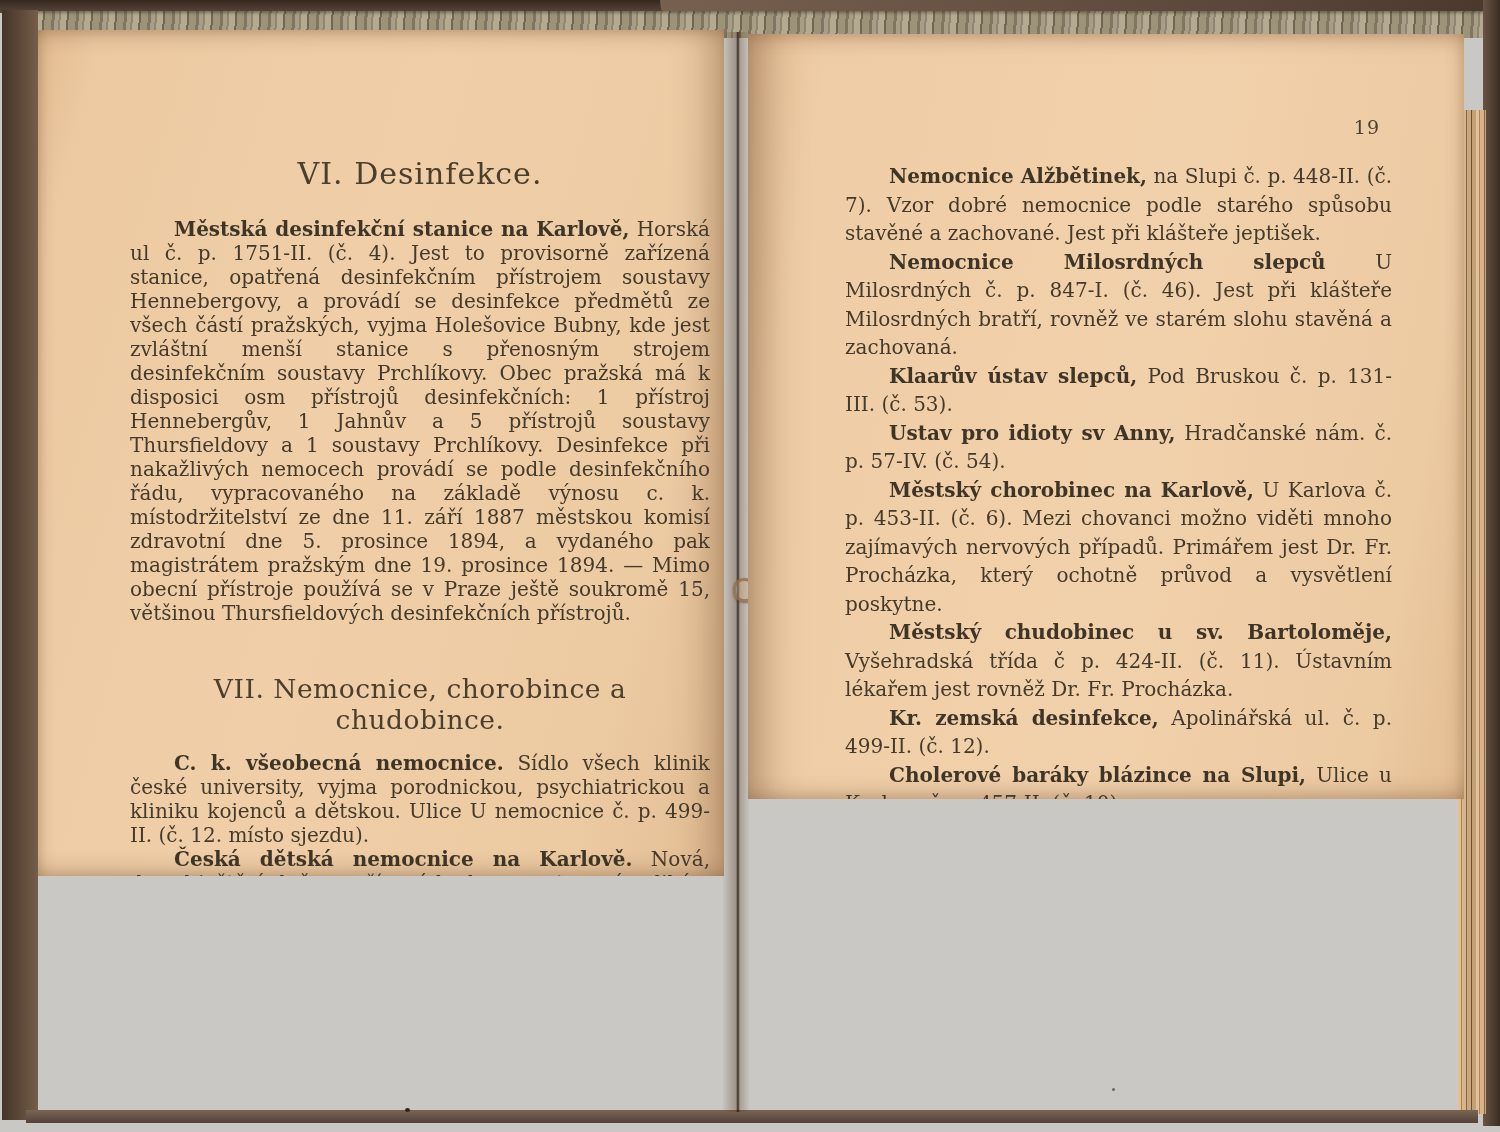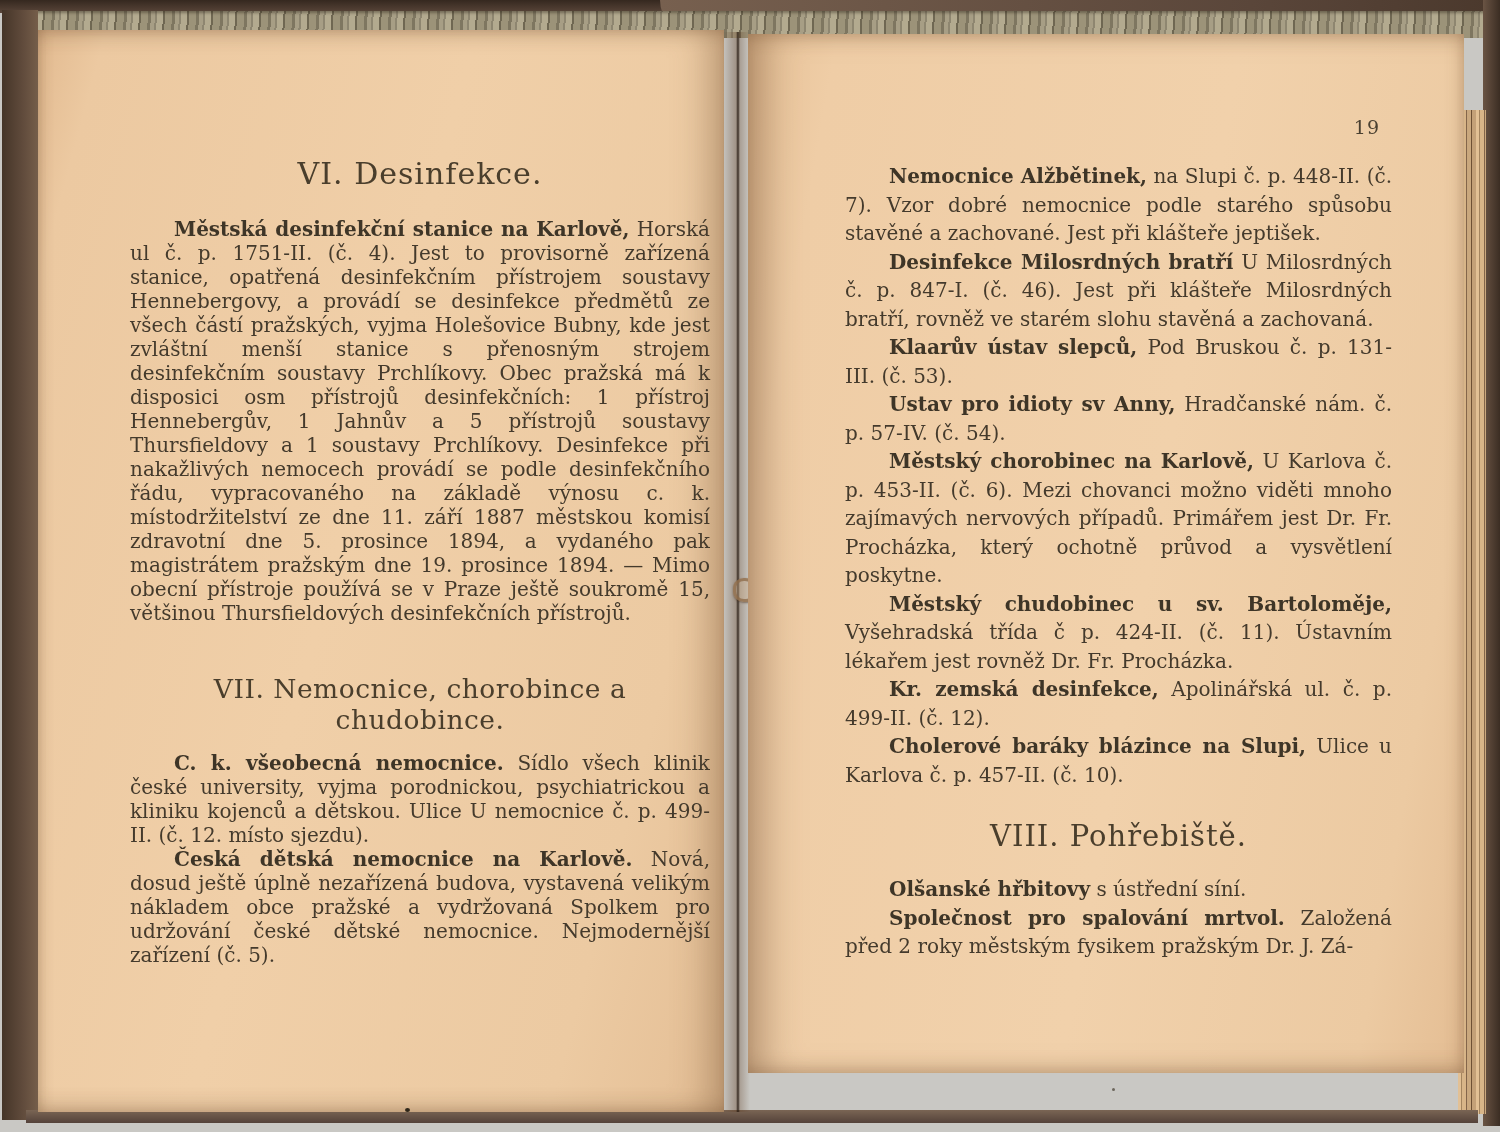--- a/index.html
+++ b/index.html
@@ -41,31 +41,31 @@
       #e2c094 0 3px,#a4855f 3px 4px,#d8b588 4px 8px,
       #83654a 8px 9px,#caa87e 9px 13px,#6e5034 13px 14px,#c3a077 14px 18px);
   }
   .bottom-shadow{
     position:absolute;left:26px;top:1110px;width:1452px;height:13px;
     background:linear-gradient(#7a6554,#54423a);
   }
   
   .page{position:absolute;box-sizing:border-box;overflow:hidden;}
   .page-left{
-    left:38px;top:30px;width:686px;height:1082px;
+    left:38px;top:30px;width:686px;height:846px;
     padding:126px 14px 0 92px;
     background:linear-gradient(105deg,#e2ba90 0%,#ecc9a1 7%,#f0cfa8 45%,#eccaa2 82%,#e5c097 97%);
     box-shadow:
       inset -30px 0 38px -18px rgba(110,75,45,.45),
       inset 10px 0 14px -8px rgba(110,75,45,.30),
       inset 0 14px 18px -12px rgba(110,75,45,.35),
       inset 0 -16px 20px -14px rgba(110,75,45,.35);
   }
   .page-right{
-    left:748px;top:34px;width:716px;height:1039px;
+    left:748px;top:34px;width:716px;height:765px;
     padding:128px 72px 0 97px;
     background:linear-gradient(100deg,#e7c298 0%,#efcda6 10%,#f1d1ab 55%,#eccaa2 88%,#e4bd93 100%);
     box-shadow:
       inset 32px 0 42px -20px rgba(105,70,42,.50),
       inset -12px 0 16px -9px rgba(110,75,45,.30),
       inset 0 14px 18px -12px rgba(110,75,45,.32),
       inset 0 -16px 20px -14px rgba(110,75,45,.32);
   }
   .gutter{
     position:absolute;left:722px;top:32px;width:28px;height:1080px;
@@ -128,21 +128,21 @@
   </div>
 
   <div class="gutter"></div>
   <div class="stitch"></div>
 
   <div class="page page-right">
     <div class="pagenum">19</div>
 
     <p><b>Nemocnice Alžbětinek,</b><span> na Slupi č. p. 448-II. (č. 7). Vzor dobré nemocnice podle starého spůsobu stavěné a zachované. Jest při klášteře jeptišek.</span></p>
 
-    <p><b>Desinfekce Milosrdných bratří</b><span> U Milosrdných č. p. 847-I. (č. 46). Jest při klášteře Milosrdných bratří, rovněž ve starém slohu stavěná a zachovaná.</span></p>
+    <p><b>Nemocnice Milosrdných slepců</b><span> U Milosrdných č. p. 847-I. (č. 46). Jest při klášteře Milosrdných bratří, rovněž ve starém slohu stavěná a zachovaná.</span></p>
 
     <p><b>Klaarův ústav slepců,</b><span> Pod Bruskou č. p. 131-III. (č. 53).</span></p>
 
     <p><b>Ustav pro idioty sv Anny,</b><span> Hradčanské nám. č. p. 57-IV. (č. 54).</span></p>
 
     <p><b>Městský chorobinec na Karlově,</b><span> U Karlova č. p. 453-II. (č. 6). Mezi chovanci možno viděti mnoho zajímavých nervových případů. Primářem jest Dr. Fr. Procházka, který ochotně průvod a vysvětlení poskytne.</span></p>
 
     <p><b>Městský chudobinec u sv. Bartoloměje,</b><span> Vyšehradská třída č p. 424-II. (č. 11). Ústavním lékařem jest rovněž Dr. Fr. Procházka.</span></p>
 
     <p><b>Kr. zemská desinfekce,</b><span> Apolinářská ul. č. p. 499-II. (č. 12).</span></p>

